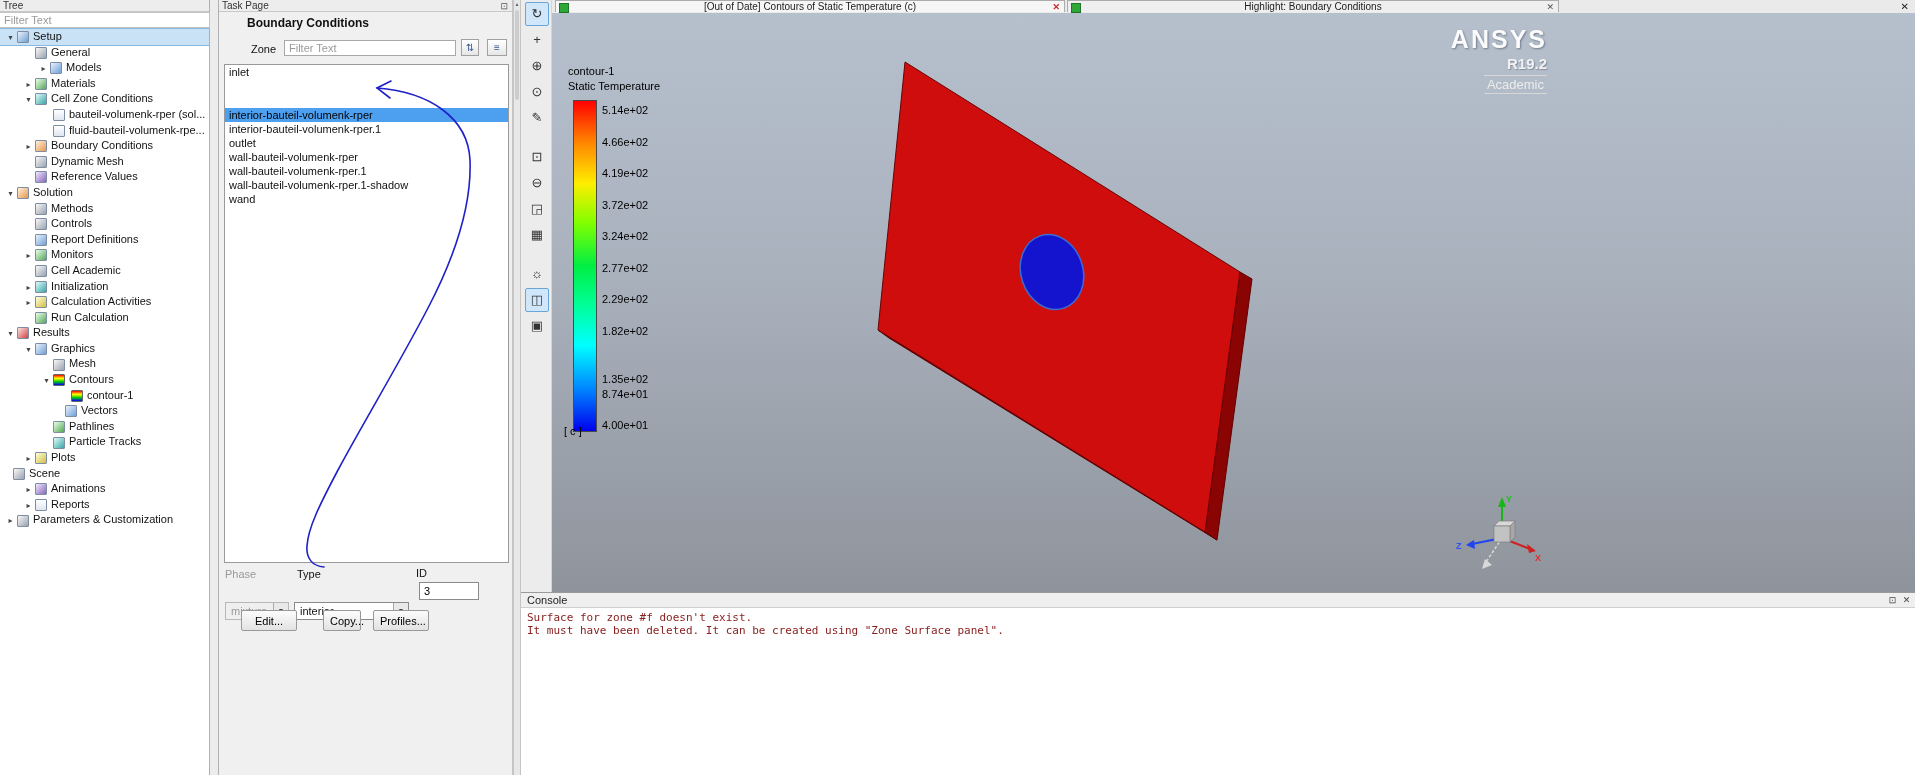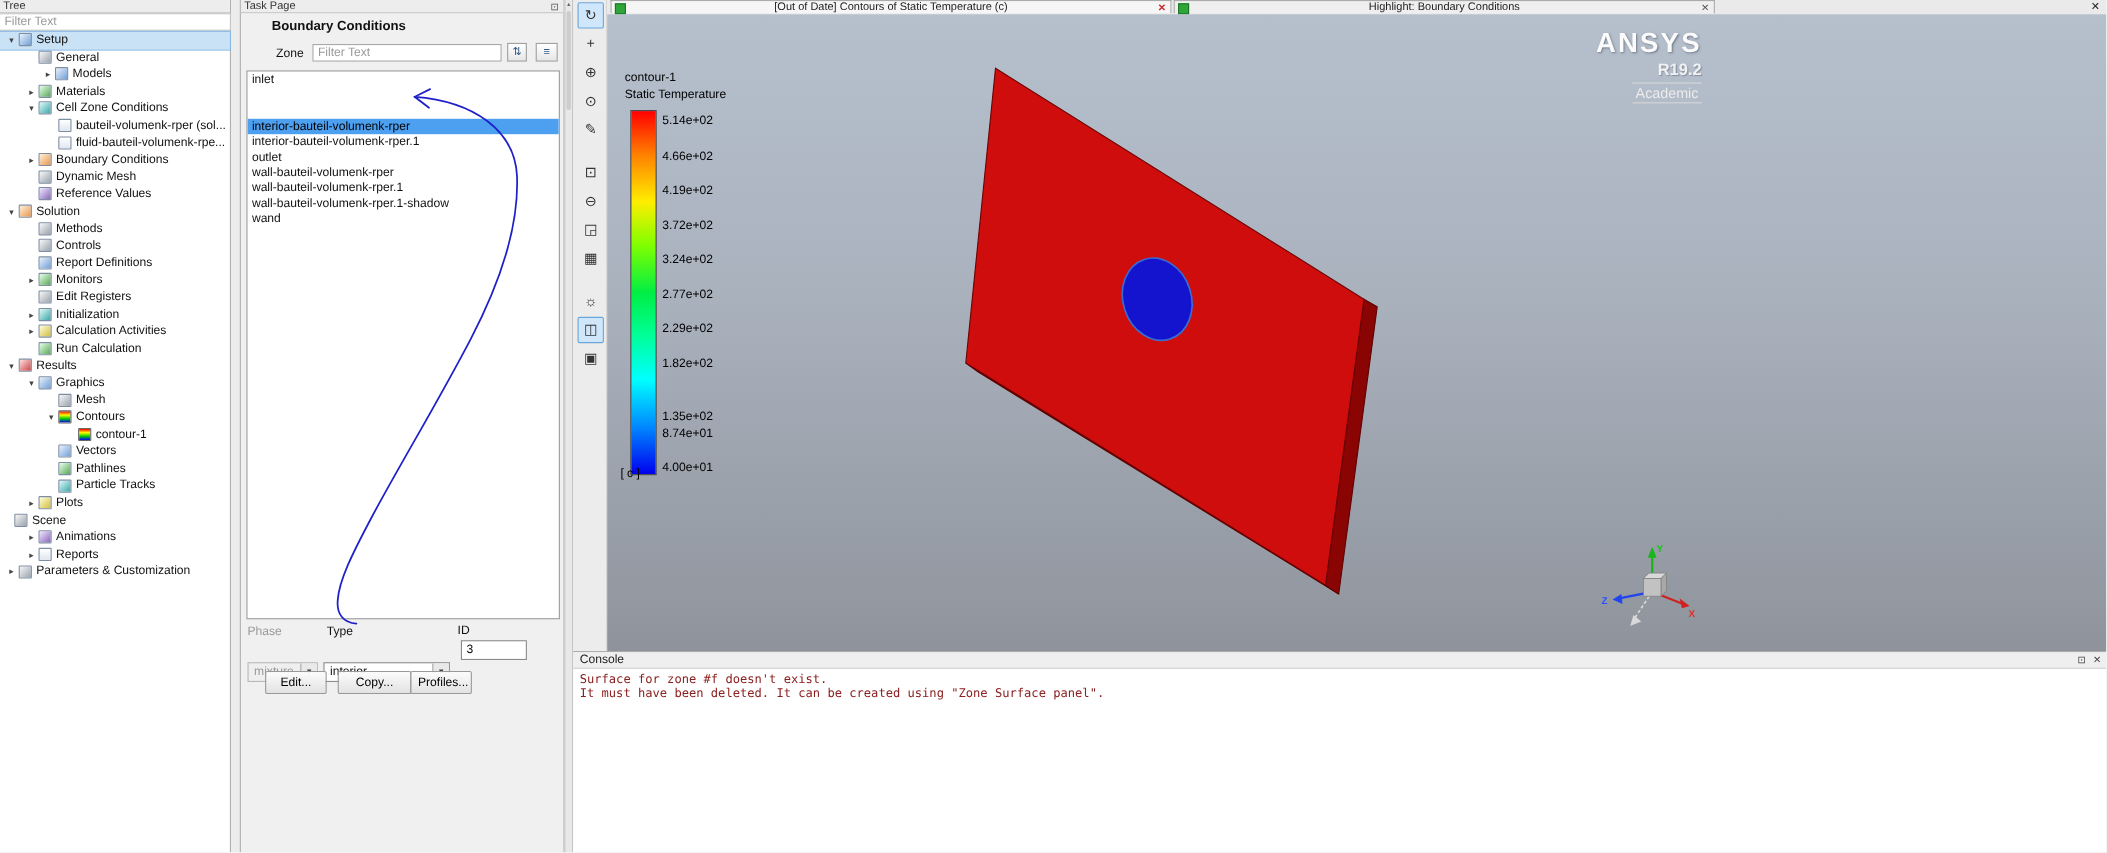--- a/index.html
+++ b/index.html
@@ -126,30 +126,30 @@
         <div class="trow" style="padding-left: 40px;"><span class="arr"></span><span class="ti ti-doc"></span><span class="tlb">bauteil-volumenk-rper (sol...</span></div>
         <div class="trow" style="padding-left: 40px;"><span class="arr"></span><span class="ti ti-doc"></span><span class="tlb">fluid-bauteil-volumenk-rpe...</span></div>
         <div class="trow" style="padding-left: 22px;"><span class="arr">▸</span><span class="ti ti-orange"></span><span class="tlb">Boundary Conditions</span></div>
         <div class="trow" style="padding-left: 22px;"><span class="arr"></span><span class="ti ti-gray"></span><span class="tlb">Dynamic Mesh</span></div>
         <div class="trow" style="padding-left: 22px;"><span class="arr"></span><span class="ti ti-purple"></span><span class="tlb">Reference Values</span></div>
         <div class="trow" style="padding-left: 4px;"><span class="arr">▾</span><span class="ti ti-orange"></span><span class="tlb">Solution</span></div>
         <div class="trow" style="padding-left: 22px;"><span class="arr"></span><span class="ti ti-gray"></span><span class="tlb">Methods</span></div>
         <div class="trow" style="padding-left: 22px;"><span class="arr"></span><span class="ti ti-gray"></span><span class="tlb">Controls</span></div>
         <div class="trow" style="padding-left: 22px;"><span class="arr"></span><span class="ti ti-blue"></span><span class="tlb">Report Definitions</span></div>
         <div class="trow" style="padding-left: 22px;"><span class="arr">▸</span><span class="ti ti-green"></span><span class="tlb">Monitors</span></div>
-        <div class="trow" style="padding-left: 22px;"><span class="arr"></span><span class="ti ti-gray"></span><span class="tlb">Edit Registers</span></div>
+        <div class="trow" style="padding-left: 22px;"><span class="arr"></span><span class="ti ti-gray"></span><span class="tlb">Cell Academic</span></div>
         <div class="trow" style="padding-left: 22px;"><span class="arr">▸</span><span class="ti ti-teal"></span><span class="tlb">Initialization</span></div>
         <div class="trow" style="padding-left: 22px;"><span class="arr">▸</span><span class="ti ti-yellow"></span><span class="tlb">Calculation Activities</span></div>
         <div class="trow" style="padding-left: 22px;"><span class="arr"></span><span class="ti ti-green"></span><span class="tlb">Run Calculation</span></div>
         <div class="trow" style="padding-left: 4px;"><span class="arr">▾</span><span class="ti ti-red"></span><span class="tlb">Results</span></div>
         <div class="trow" style="padding-left: 22px;"><span class="arr">▾</span><span class="ti ti-blue"></span><span class="tlb">Graphics</span></div>
         <div class="trow" style="padding-left: 40px;"><span class="arr"></span><span class="ti ti-gray"></span><span class="tlb">Mesh</span></div>
         <div class="trow" style="padding-left: 40px;"><span class="arr">▾</span><span class="ti ti-rainbow"></span><span class="tlb">Contours</span></div>
         <div class="trow" style="padding-left: 58px;"><span class="arr"></span><span class="ti ti-rainbow"></span><span class="tlb">contour-1</span></div>
-        <div class="trow" style="padding-left: 40px;"><span class="arr"></span><span class="ti ti-blue"></span><span class="tlb">Vectors</span></div>
+        <div class="trow" style="padding-left: 52px;"><span class="arr"></span><span class="ti ti-blue"></span><span class="tlb">Vectors</span></div>
         <div class="trow" style="padding-left: 40px;"><span class="arr"></span><span class="ti ti-green"></span><span class="tlb">Pathlines</span></div>
         <div class="trow" style="padding-left: 40px;"><span class="arr"></span><span class="ti ti-teal"></span><span class="tlb">Particle Tracks</span></div>
         <div class="trow" style="padding-left: 22px;"><span class="arr">▸</span><span class="ti ti-yellow"></span><span class="tlb">Plots</span></div>
         <div class="trow" style=""><span class="arr"></span><span class="ti ti-gray"></span><span class="tlb">Scene</span></div>
         <div class="trow" style="padding-left: 22px;"><span class="arr">▸</span><span class="ti ti-purple"></span><span class="tlb">Animations</span></div>
         <div class="trow" style="padding-left: 22px;"><span class="arr">▸</span><span class="ti ti-doc"></span><span class="tlb">Reports</span></div>
         <div class="trow" style="padding-left: 4px;"><span class="arr">▸</span><span class="ti ti-gray"></span><span class="tlb">Parameters &amp; Customization</span></div>
       </div>
   </div>
 
@@ -188,21 +188,21 @@
       <span>mixture</span>
       <span class="ar">▾</span>
     </div>
     <div class="dd" style="left:75px;top:582px;width:115px;">
       <span>interior</span>
       <span class="ar">▾</span>
     </div>
     <input class="tin" style="left: 200px; top: 582px; width: 60px;" type="text" value="3">
 
     <button class="pbtn" style="left:22px;width:56px;">Edit...</button>
-    <button class="pbtn" style="left:88px;width:67px;">Copy...</button>
+    <button class="pbtn" style="left:104px;width:38px;">Copy...</button>
     <button class="pbtn" style="left:154px;width:56px;">Profiles...</button>
   </div>
 
   <div id="tp-scroll" class="abs">
     <div class="sa" style="top:1px;">▲</div>
     <div id="tp-thumb"></div>
   </div>
 
   <div id="vtoolbar" class="abs">
     <div id="vtool-buttons">

